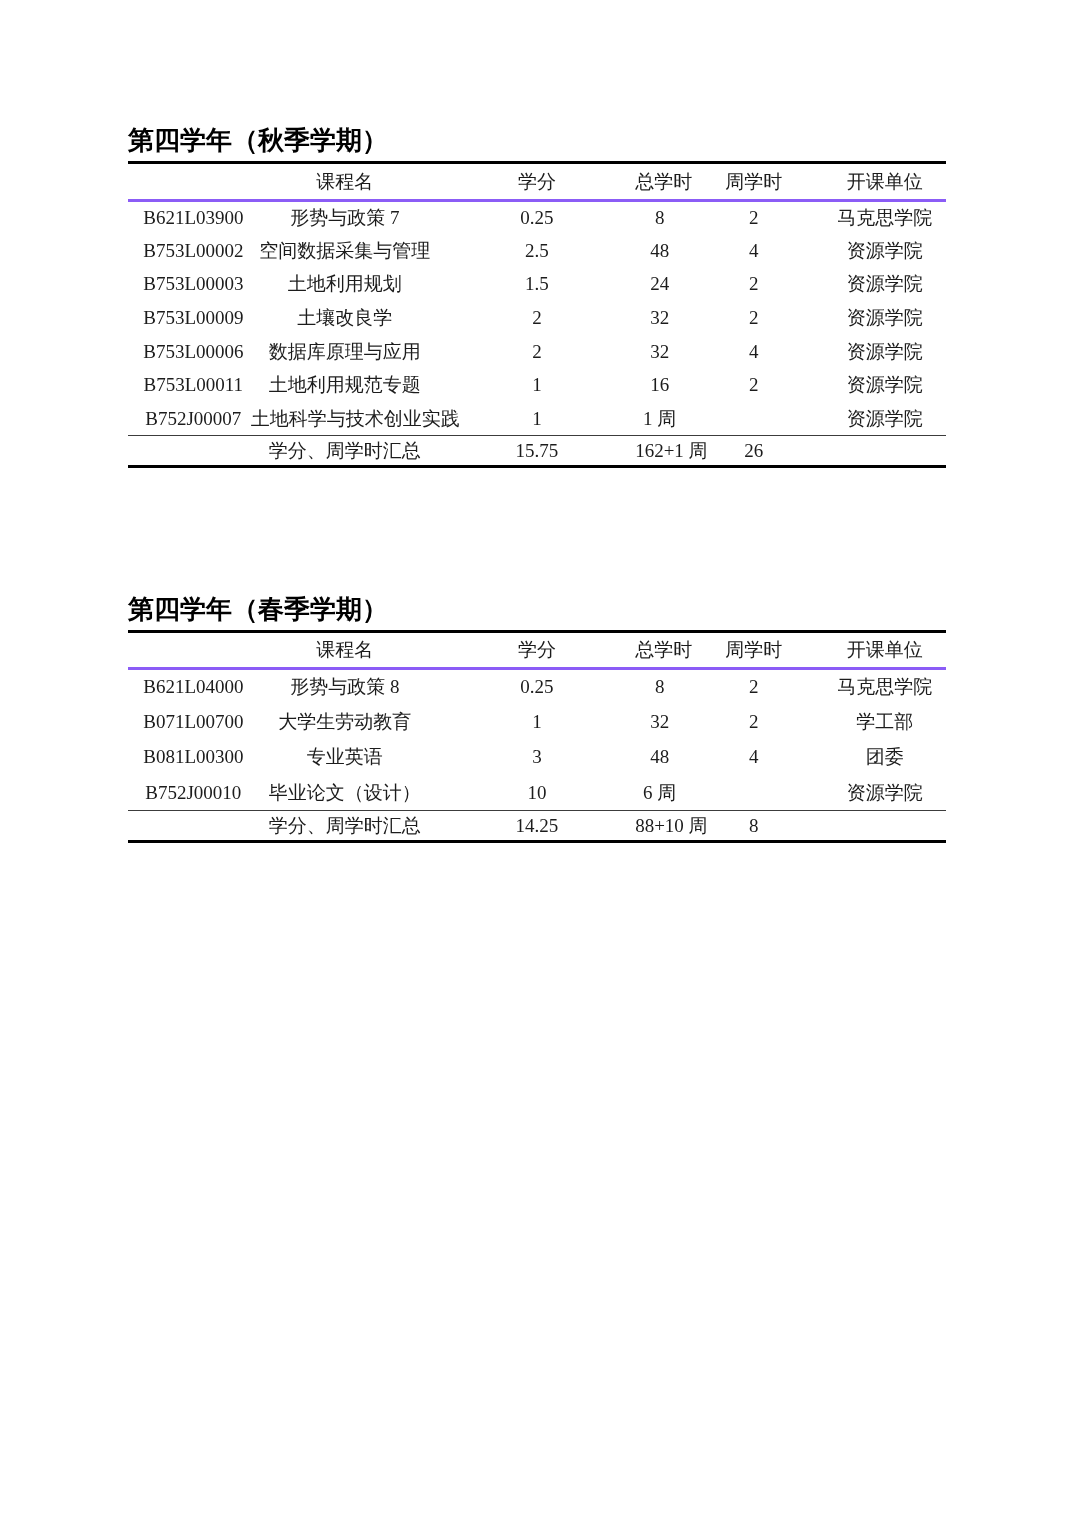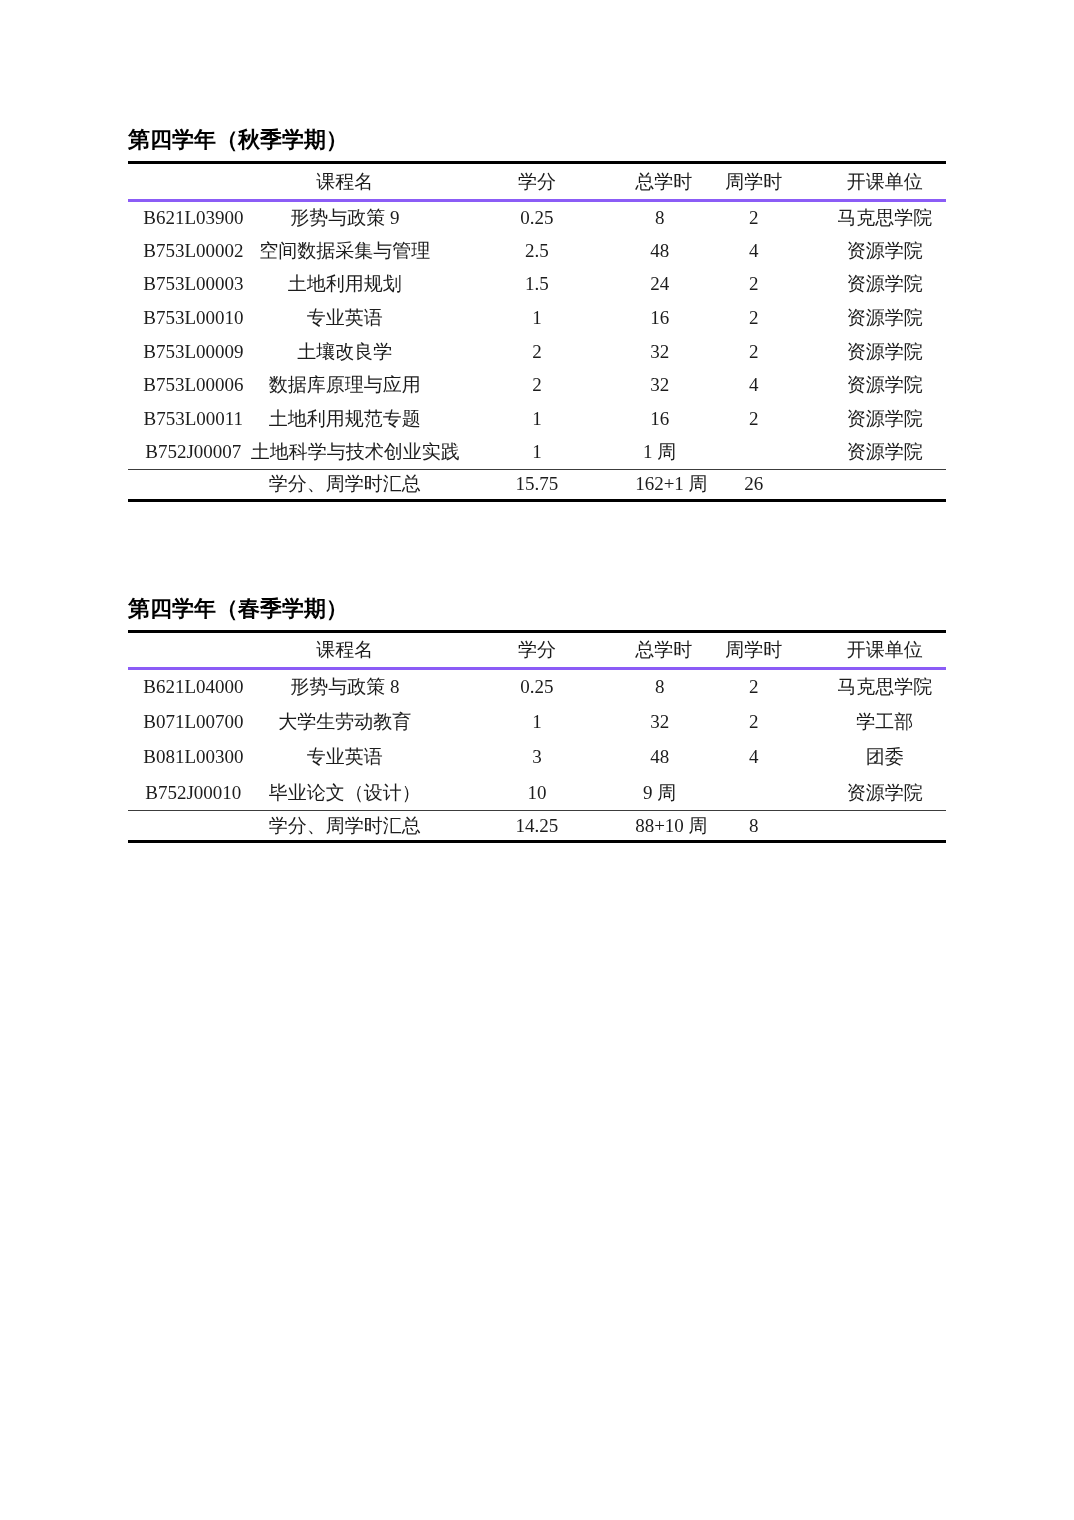--- a/index.html
+++ b/index.html
@@ -11,21 +11,21 @@
     background: #ffffff;
     font-family: "Liberation Serif", "DejaVu Serif", serif;
     color: #1c1c1c;
   }
   .section { position: absolute; left: 128px; width: 818px; }
   #sec-fall   { top: 127px; }
   #sec-spring { top: 596px; }
   .sec-title {
     margin: 0 0 8px 0;
     font-family: "Liberation Sans", "DejaVu Sans", sans-serif;
-    font-size: 22px;
+    font-size: 26px;
     line-height: 26px;
     font-weight: 700;
     color: #000000;
     white-space: nowrap;
   }
   table.course-table {
     width: 100%;
     border-collapse: collapse;
     table-layout: fixed;
     border-top: 3.5px solid #000000;
@@ -83,21 +83,21 @@
         <th>学分</th>
         <th>总学时</th>
         <th>周学时</th>
         <th>开课单位</th>
       </tr>
     </thead>
     <tbody>
 
         <tr>
           <td class="cell-code">B621L03900</td>
-          <td>形势与政策 9</td>
+          <td>形势与政策 7</td>
           <td>0.25</td>
           <td>8</td>
           <td>2</td>
           <td>马克思学院</td>
         </tr>
 
         <tr>
           <td class="cell-code">B753L00002</td>
           <td>空间数据采集与管理</td>
           <td>2.5</td>
@@ -108,28 +108,20 @@
 
         <tr>
           <td class="cell-code">B753L00003</td>
           <td>土地利用规划</td>
           <td>1.5</td>
           <td>24</td>
           <td>2</td>
           <td>资源学院</td>
         </tr>
 
-        <tr>
-          <td class="cell-code">B753L00010</td>
-          <td>专业英语</td>
-          <td>1</td>
-          <td>16</td>
-          <td>2</td>
-          <td>资源学院</td>
-        </tr>
 
 
         <tr>
           <td class="cell-code">B753L00009</td>
           <td>土壤改良学</td>
           <td>2</td>
           <td>32</td>
           <td>2</td>
           <td>资源学院</td>
         </tr>
@@ -222,21 +214,21 @@
           <td>3</td>
           <td>48</td>
           <td>4</td>
           <td>团委</td>
         </tr>
 
         <tr>
           <td class="cell-code">B752J00010</td>
           <td>毕业论文（设计）</td>
           <td>10</td>
-          <td>9 周</td>
+          <td>6 周</td>
           <td></td>
           <td>资源学院</td>
         </tr>
       </tbody>
     <tfoot>
       <tr>
         <td></td>
         <td>学分、周学时汇总</td>
         <td>14.25</td>
         <td>88+10 周</td>

